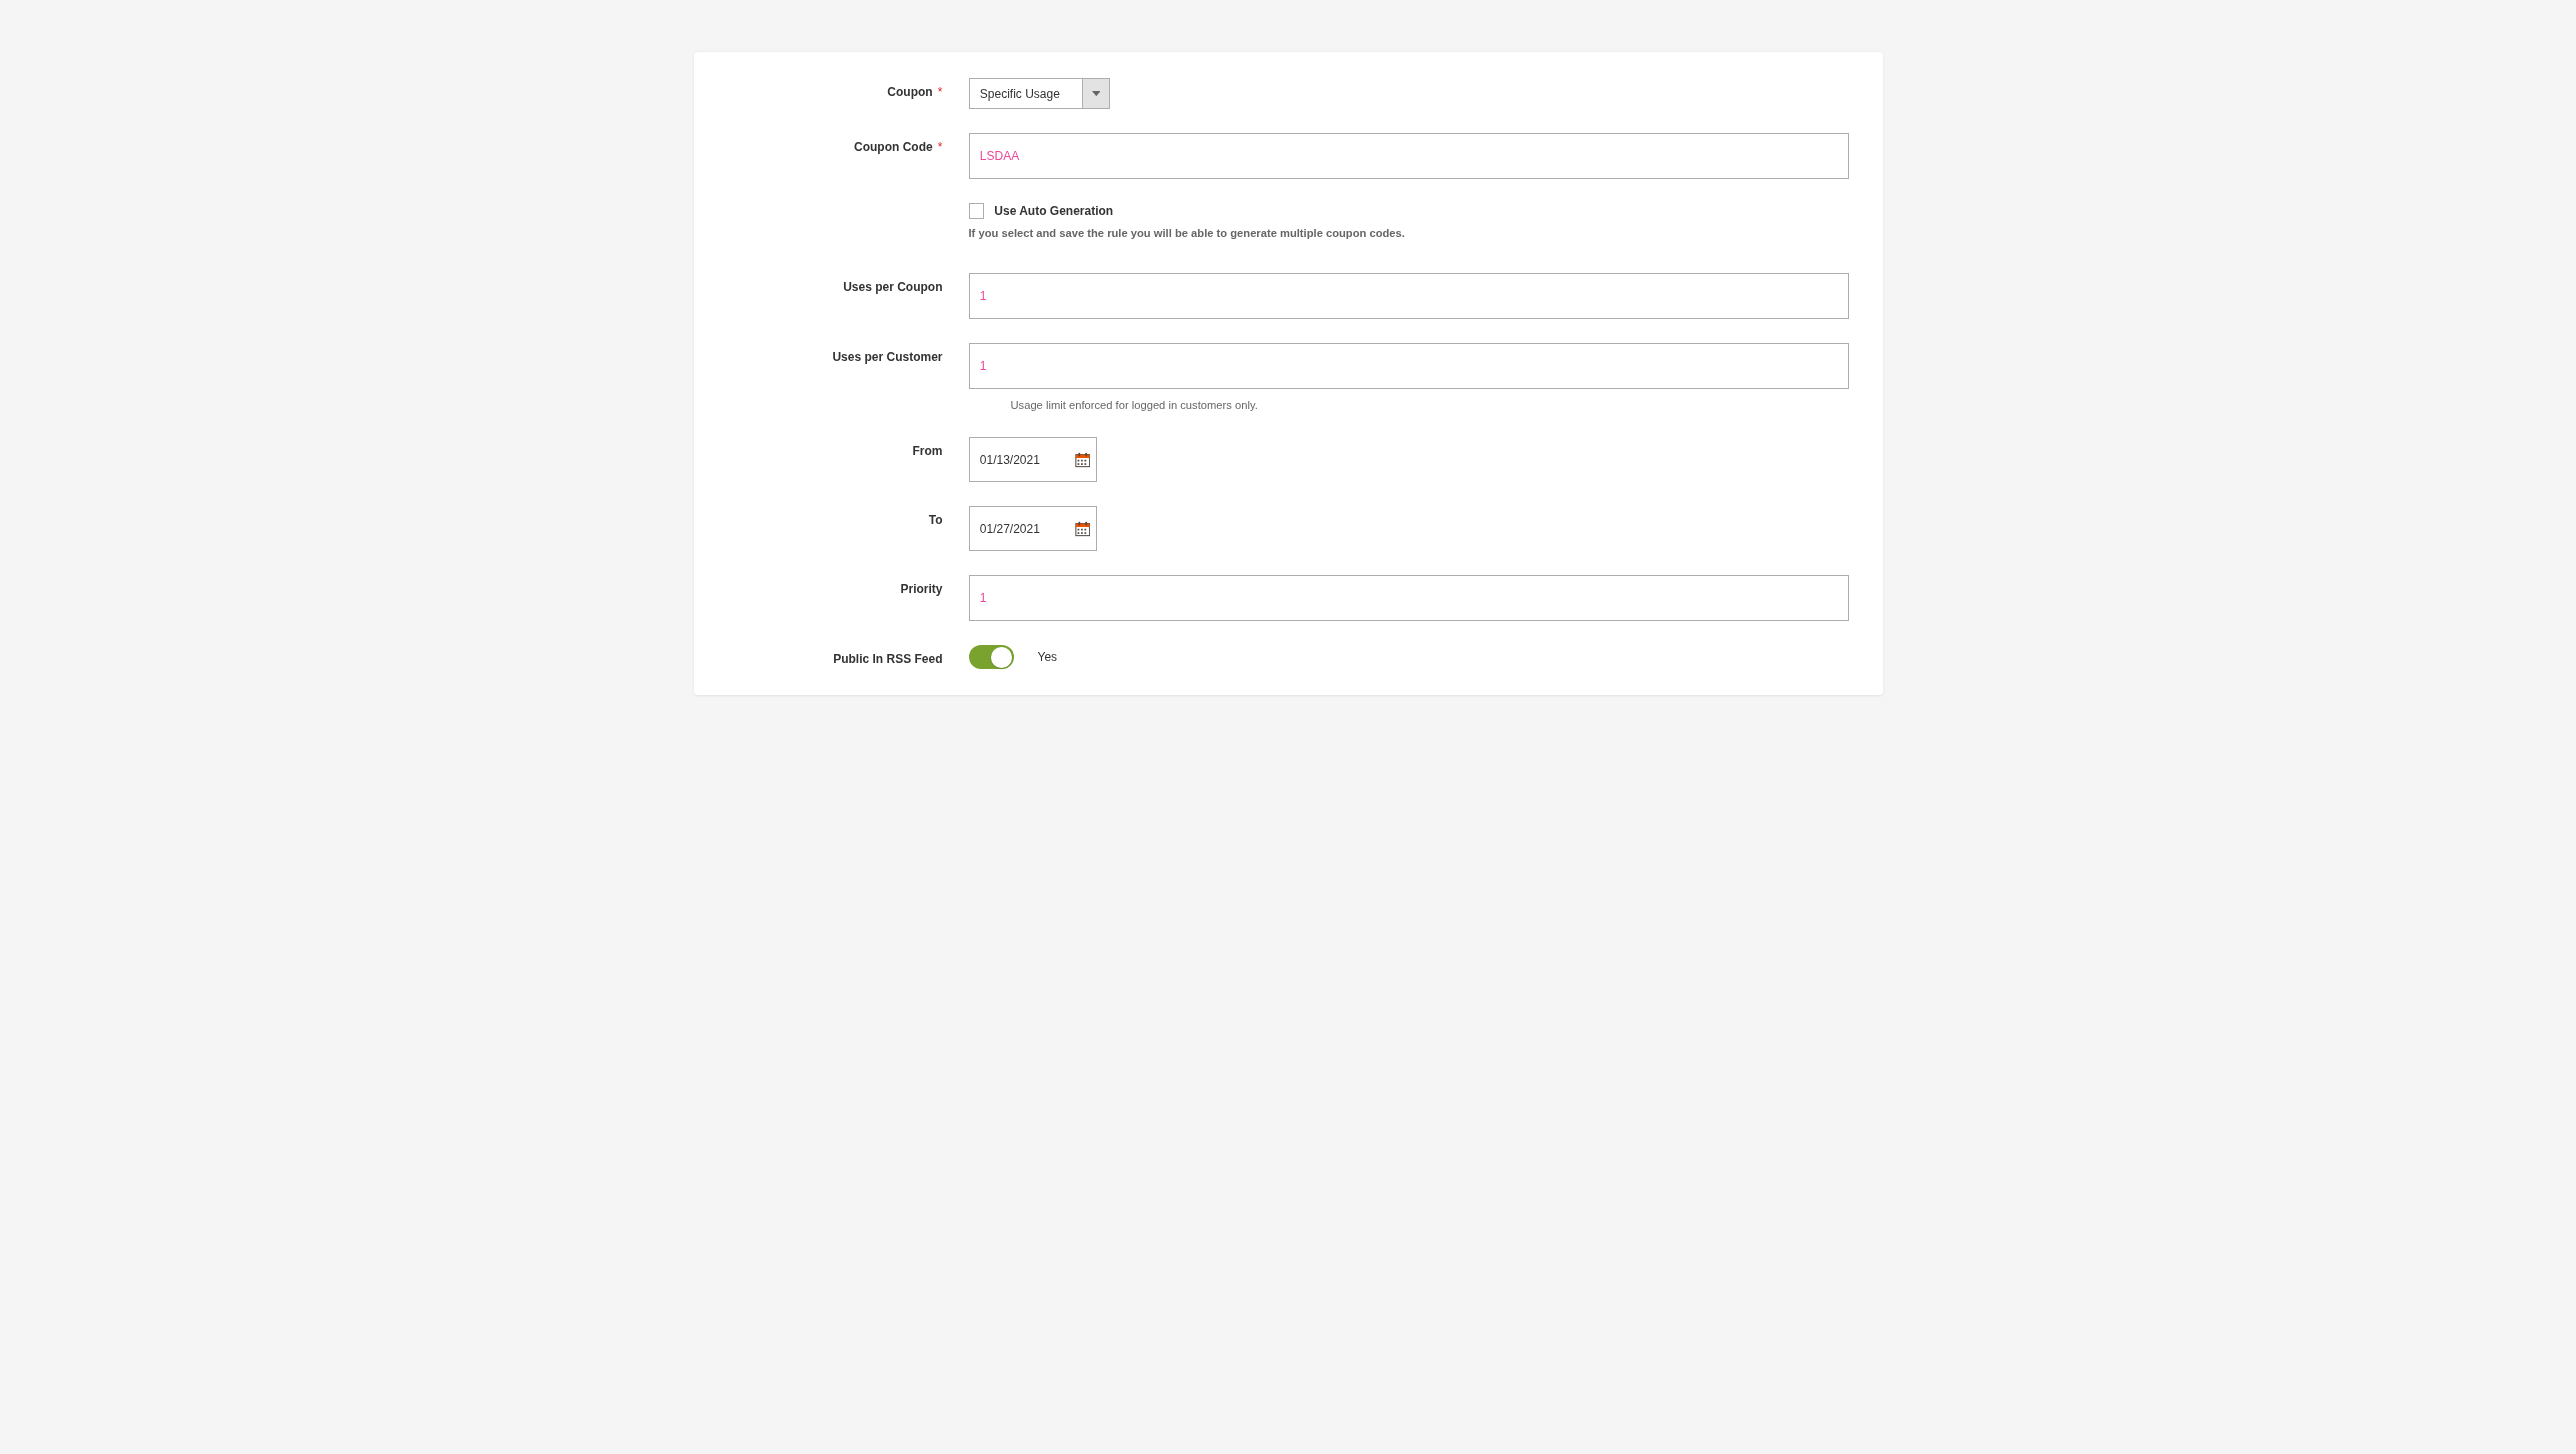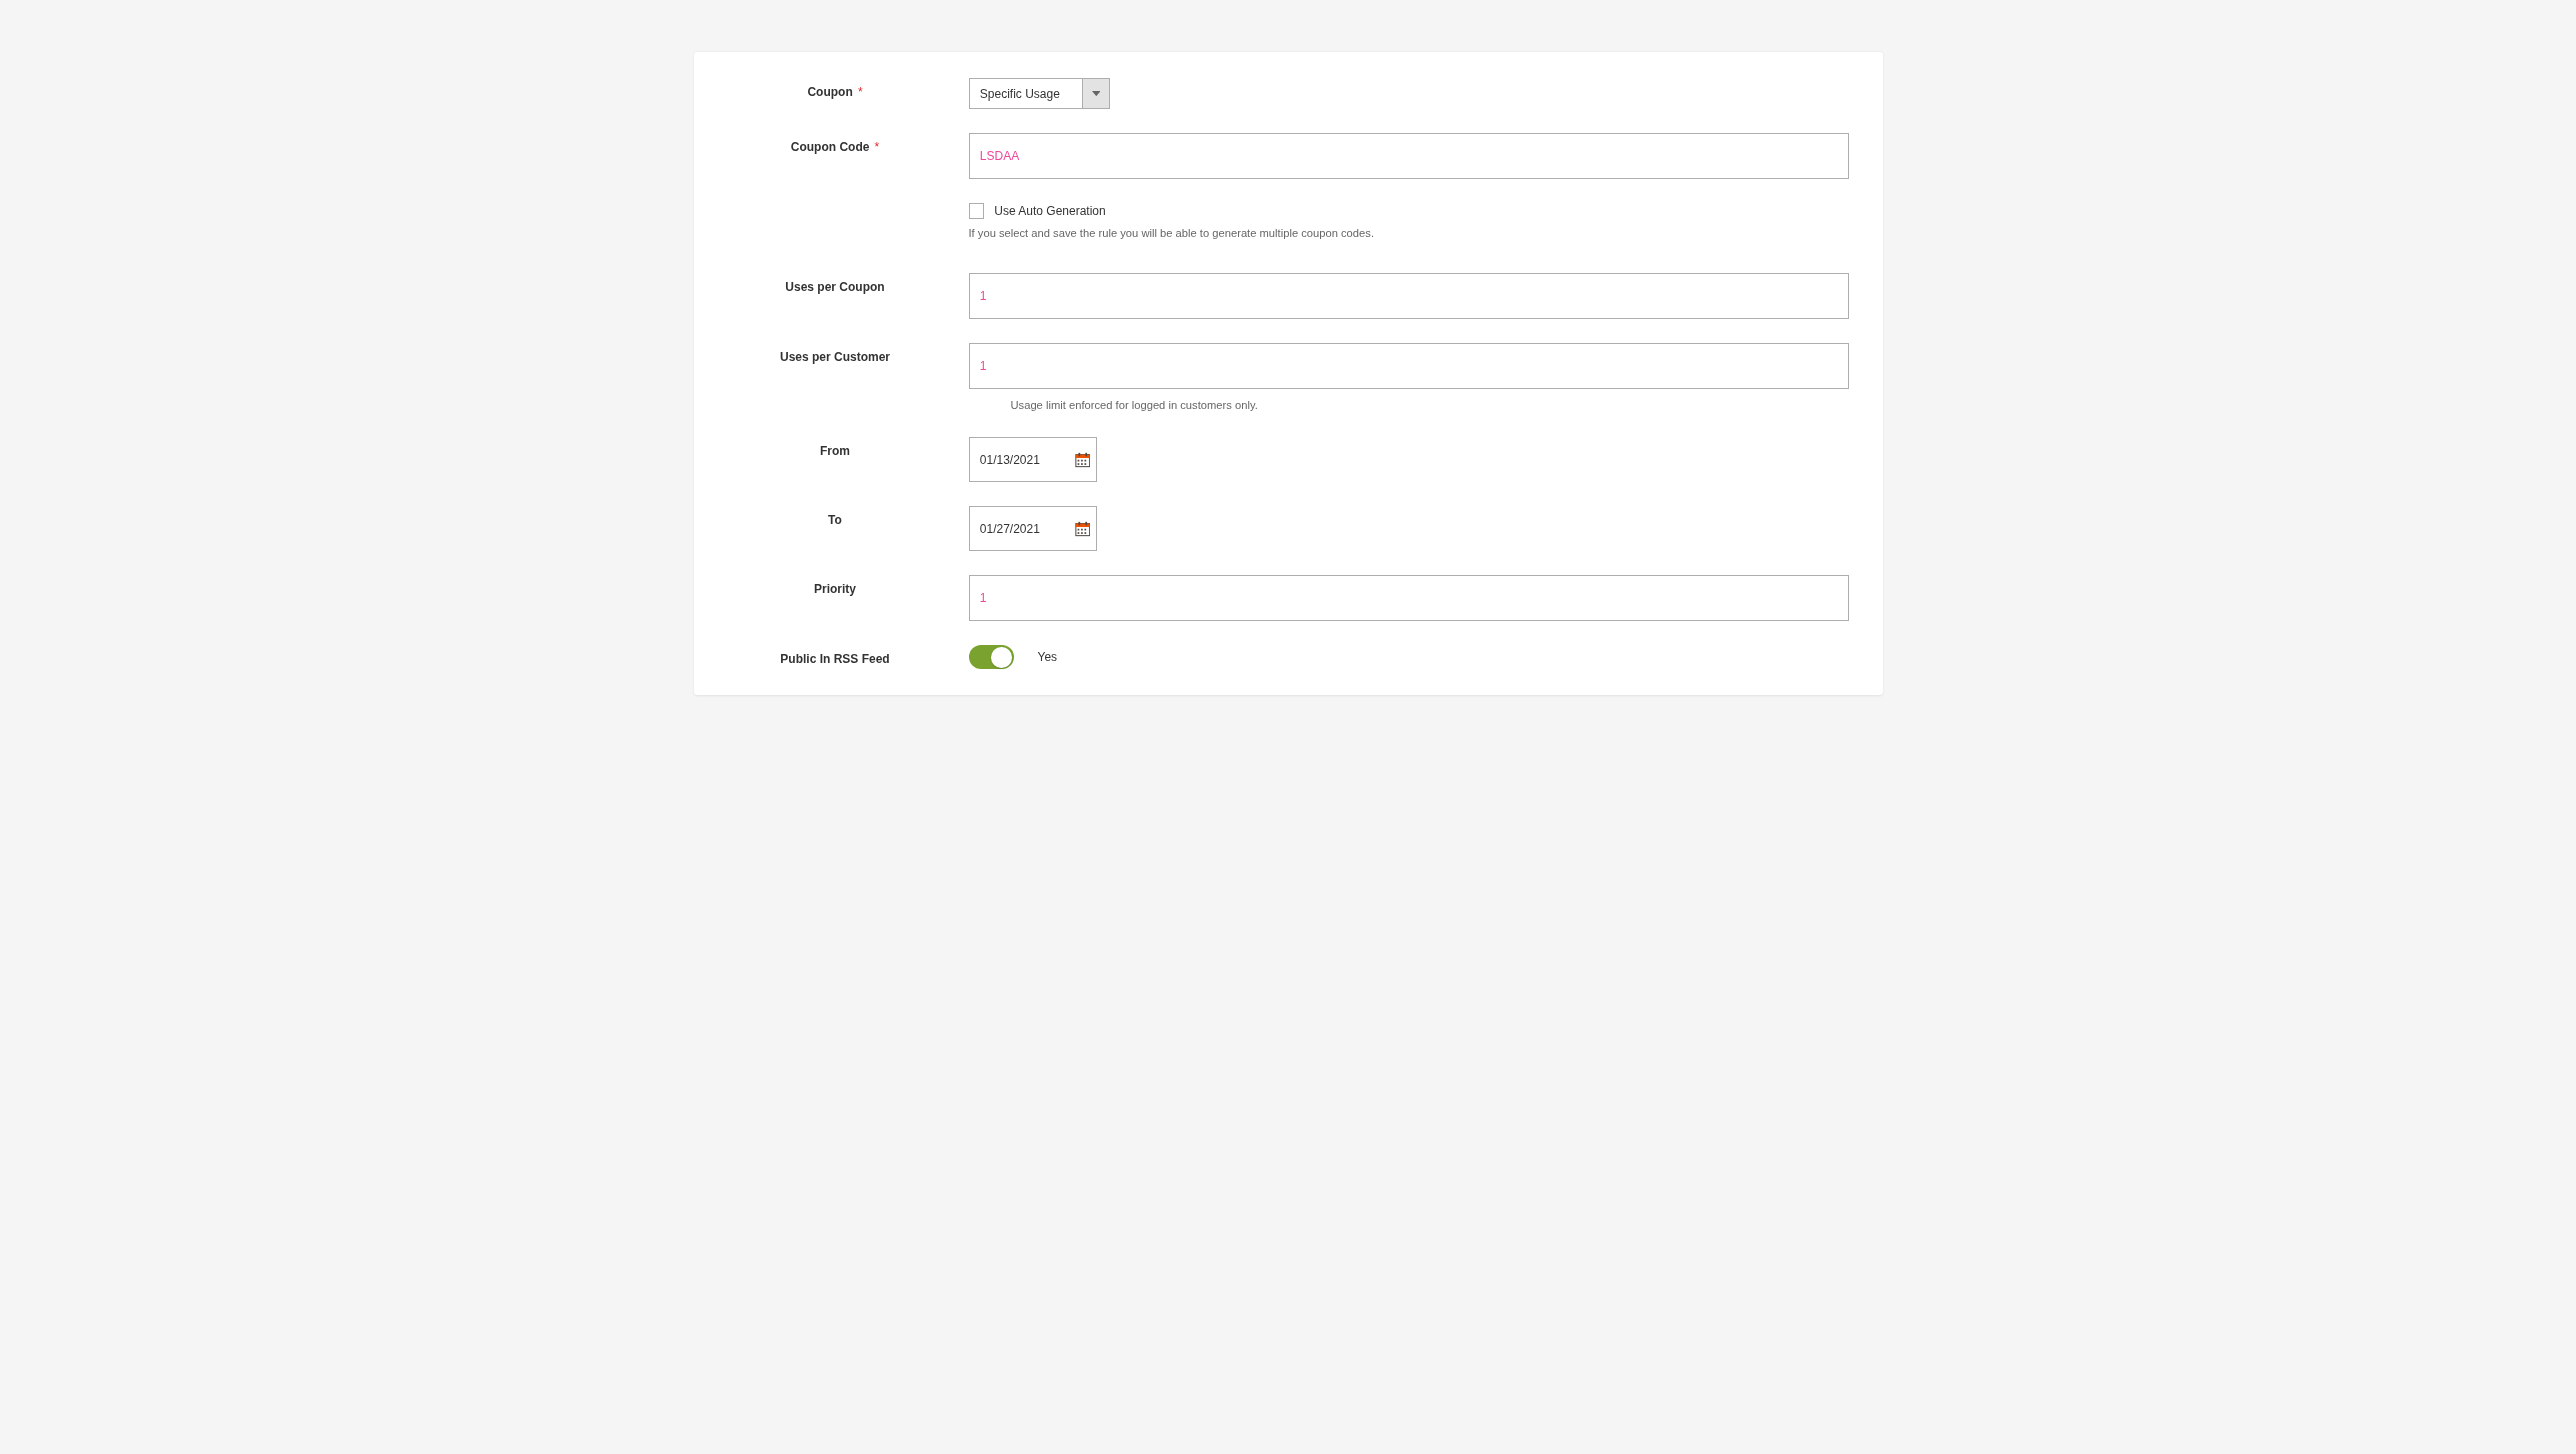--- a/index.html
+++ b/index.html
@@ -26,21 +26,21 @@
       display: flex;
       align-items: flex-start;
       margin-bottom: 24px;
     }
     .form-row:last-child {
       margin-bottom: 0;
     }
     .label-col {
       width: 241px;
       flex-shrink: 0;
-      text-align: center;
+      text-align: right;
       padding-right: 26px;
       padding-top: 6.9px;
       font-weight: 600;
       color: #333;
     }
     .required-mark {
       color: #e02b27;
       margin-left: 5.2px;
       font-weight: 400;
     }
@@ -141,20 +141,21 @@
       background: #fff;
       top: 1.7px;
       right: 1.7px;
       box-shadow: 0 0.9px 1.7px rgba(0,0,0,0.2);
     }
     .toggle-label {
       color: #333;
     }
     .sub-section {
       margin-top: 43px;
+      font-weight: bold;
     }
     .calendar-icon {
       width: 15.5px;
       height: 15.5px;
     }
   </style>
 </head>
 <body>
 
 <div class="panel">

